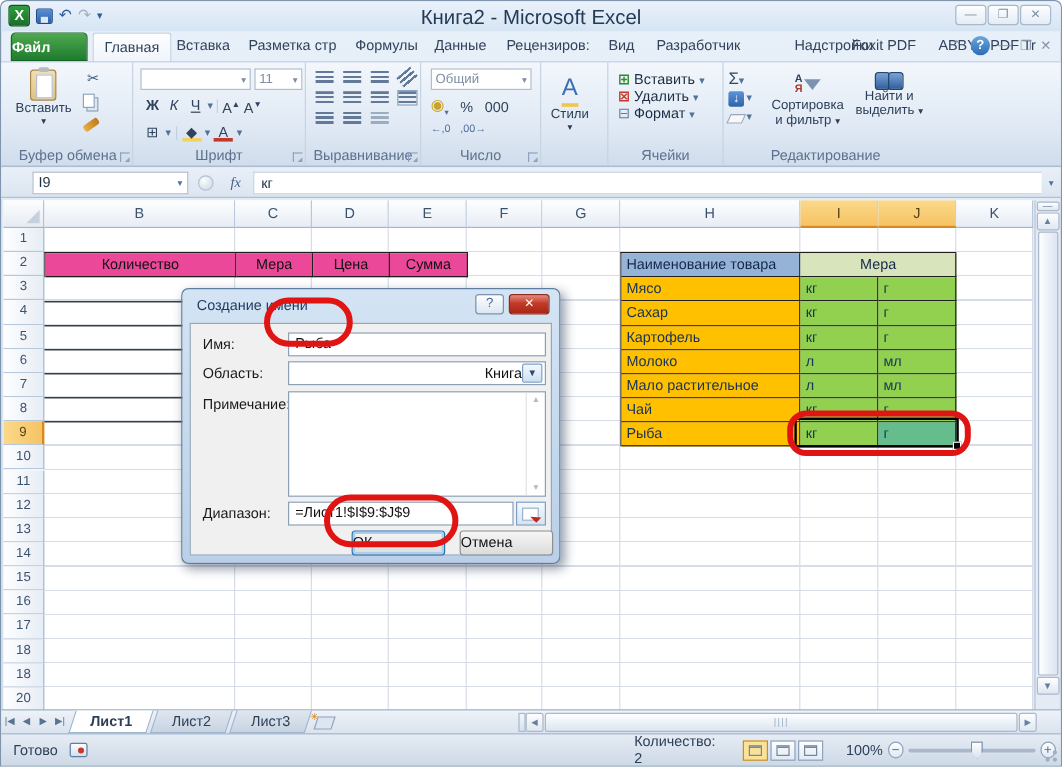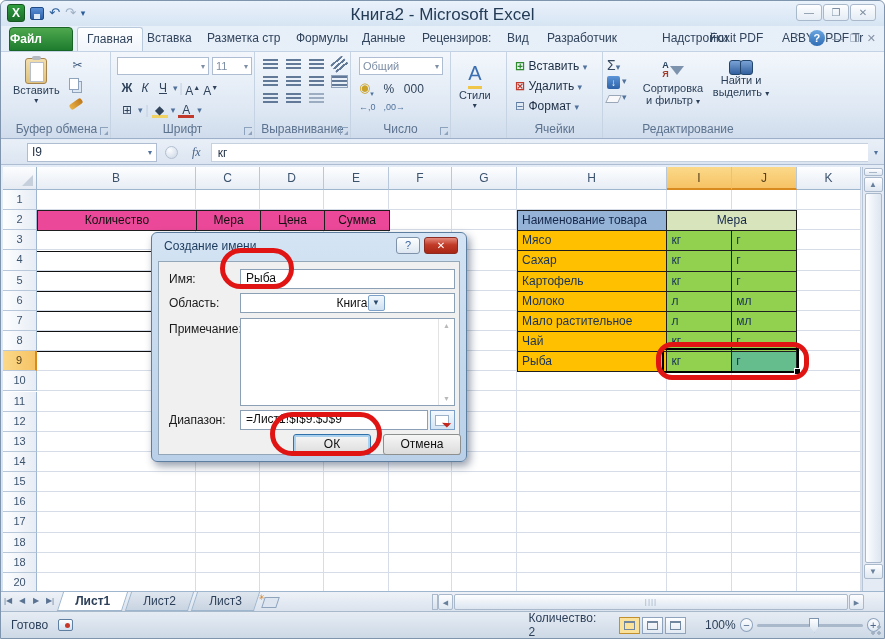--- a/index.html
+++ b/index.html
@@ -183,50 +183,50 @@
     text-align:center; line-height:12px; margin:0 4px; }
   #zoom-track { width:110px; height:3px; background:#a9b8ca; border-radius:2px; position:relative; }
   #zoom-handle { position:absolute; left:52px; top:-6px; width:10px; height:15px;
     background:linear-gradient(#fdfeff,#d8e2ee); border:1px solid #7d92ab;
     clip-path:polygon(0 0,100% 0,100% 55%,50% 100%,0 55%); }
   #grip { position:absolute; right:2px; bottom:2px; width:12px; height:12px;
     background:radial-gradient(circle at 9px 3px,#9fb0c2 1.5px,transparent 2px),
                radial-gradient(circle at 9px 9px,#9fb0c2 1.5px,transparent 2px),
                radial-gradient(circle at 3px 9px,#9fb0c2 1.5px,transparent 2px); }
   
-  #dialog { position:absolute; left:150px; top:231px; width:316px; height:230px;
+  #dialog { position:absolute; left:150px; top:239px; width:316px; height:230px;
     background:linear-gradient(#d4e4f4,#b9d0e8); border:1px solid #5e7e9f;
     border-radius:6px; box-shadow:3px 4px 9px rgba(20,40,70,.45); z-index:50; }
   #dlg-title { position:absolute; left:12px; top:6px; color:#1c3least; color:#1c3a5c; }
   #dlg-help { position:absolute; right:46px; top:4px; width:24px; height:17px;
     border:1px solid #7e93a9; border-radius:3px; background:linear-gradient(#fdfeff,#dde7f1);
     color:#3f68a0; text-align:center; line-height:15px; font-size:11px; }
   #dlg-close { position:absolute; right:8px; top:4px; width:34px; height:17px;
     border:1px solid #8c2b22; border-radius:3px; background:linear-gradient(#e58a7c,#c23b28 45%,#a92615);
     color:#fff; text-align:center; line-height:15px; font-size:10px; font-weight:bold; }
   #dlg-client { position:absolute; left:6px; right:6px; top:28px; bottom:6px;
     background:#f0f0f0; border:1px solid #94a7b9; }
   .dlg-label { position:absolute; left:10px; color:#1a1a1a; }
   .dlg-input { position:absolute; left:81px; width:215px; height:20px; background:#fff;
     border:1px solid #8ba0b5; padding:1px 5px; font-size:12px; font-family:inherit; color:#111; }
-  #scope-combo { display:flex; justify-content:center; align-items:center;padding-left:28px; }
+  #scope-combo { display:flex; justify-content:flex-end; align-items:center;padding-left:28px; }
   .combo-btn { width:17px; height:16px; margin-right:-3px; background:linear-gradient(#f2f8fd,#cfe0f1);
     border:1px solid #7ca0c7; border-radius:2px; text-align:center; line-height:14px; font-size:8px; color:#2c4a6e; }
   #comment-box { position:absolute; left:81px; top:56px; width:215px; height:88px;
     background:#fff; border:1px solid #8ba0b5; }
   #comment-sb { position:absolute; right:0; top:0; bottom:0; width:16px; border-left:1px solid #e3e3e3;
     display:flex; flex-direction:column; justify-content:space-between; align-items:center;
     color:#b9b9b9; font-size:7px; padding:3px 0; }
   #range-btn { position:absolute; left:271px; top:148px; width:25px; height:20px;
     background:linear-gradient(#f4f9fe,#d4e4f3); border:1px solid #7ca0c7; }
   #range-btn::before { content:""; position:absolute; left:4px; top:4px; width:12px; height:9px;
     background:#fff; border:1px solid #9db1c9; }
   #range-btn::after { content:""; position:absolute; right:4px; bottom:3px;
     border-top:6px solid transparent; border-right:7px solid #c4261d; transform:rotate(45deg); }
-  .dlg-btn { position:absolute; top:172px; width:78px; height:21px; text-align:center;
+  .dlg-btn { position:absolute; top:172px; width:78px; height:21px; text-align:left;
     line-height:19px; background:linear-gradient(#f6f6f6,#dcdcdc); border:1px solid #8e8f8f;
     border-radius:3px; color:#111; }
   #btn-ok { left:134px; border:1px solid #3071a9; box-shadow:0 0 0 2px #a9d0ed inset; }
   
   .redcircle { position:absolute; border:5px solid #e11414; border-radius:22px; z-index:60; }
   #rc-name  { left:219px; top:247px; width:74px; height:41px; }
   #rc-ok    { left:269px; top:411px; width:112px; height:44px; }
   #rc-cells { left:655px; top:341px; width:153px; height:38px; border-radius:16px; }
 </style>
 </head>
@@ -363,21 +363,21 @@
     <div class="grp" style="left:450px;width:56px">
       <div class="bigbtn" style="position:absolute;left:8px;top:8px">
         <span style="font-size:20px;color:#3b6fb2;border-bottom:3px solid #f0c64a;line-height:26px">А</span>
         <span>Стили</span>
           <span style="font-size:8px">▾</span>
       </div>
       <div class="grp-label" style="opacity:0">Стили</div>
     </div>
 
     <div class="grp" style="left:506px;width:96px">
-      <div style="position:absolute;left:8px;top:7px;display:flex;flex-direction:column;gap:6px">
+      <div style="position:absolute;left:8px;top:7px;display:flex;flex-direction:column;gap:0">
         <span><span class="plus">⊞</span> <span>Вставить</span> <span class="sm">▾</span></span>
         <span><span class="cross">⊠</span> <span>Удалить</span> <span class="sm">▾</span></span>
         <span><span style="color:#5d7ba0">⊟</span> <span>Формат</span> <span class="sm">▾</span></span>
       </div>
       <div class="grp-label">Ячейки</div>
     </div>
 
     <div class="grp" style="left:602px;width:170px;border-right:none">
       <div style="position:absolute;left:4px;top:5px;display:flex;flex-direction:column;gap:3px">
         <span><span class="sigma">Σ</span><span class="sm">▾</span></span>

